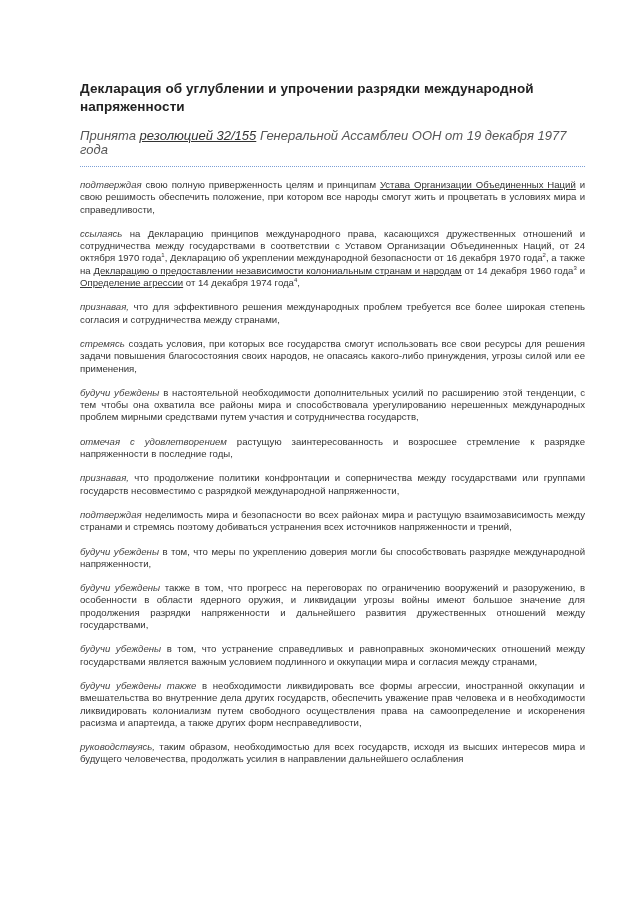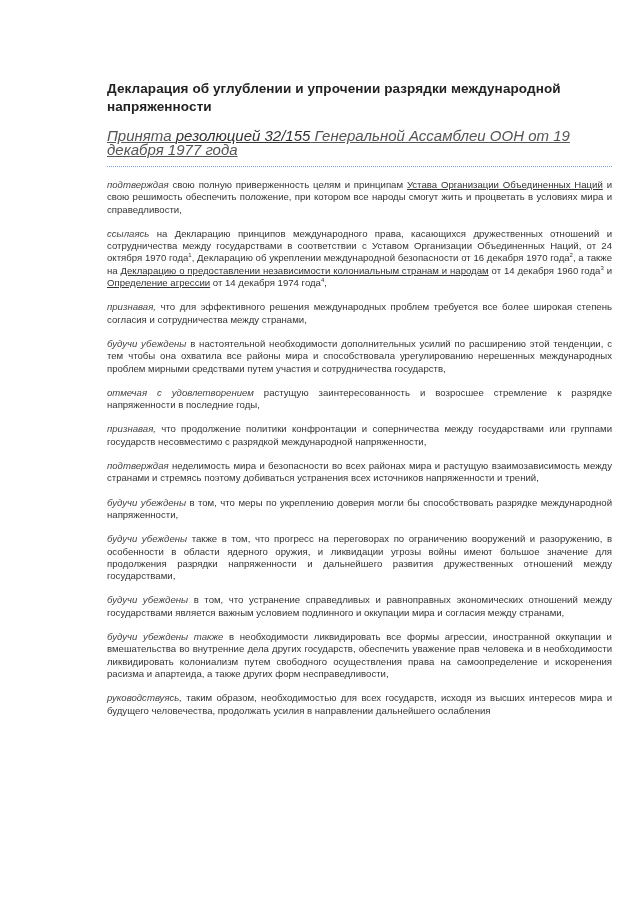--- a/index.html
+++ b/index.html
@@ -1,20 +1,20 @@
 <!DOCTYPE html>
 <html><head>
 <meta charset="utf-8">
 <style>
   html, body { margin: 0; padding: 0; background: #ffffff; }
   body { width: 640px; height: 905px; overflow: hidden; position: relative;
          font-family: "Liberation Sans", "DejaVu Sans", sans-serif; color: #333333; }
-  .page { position: absolute; left: 107px; top: 80px; width: 505px; }
+  .page { position: absolute; left: 80px; top: 80px; width: 505px; }
   .title { font-weight: bold; font-size: 13.5px; line-height: 18px; color: #222222; margin: 0; letter-spacing: 0.1px; }
-  .subtitle { font-style: italic; font-size: 15px; line-height: 14px; color: #555555; margin-top: 13px; text-decoration: underline; }
+  .subtitle { font-style: italic; font-size: 13px; line-height: 14px; color: #555555; margin-top: 13px; }
   .subtitle a, .para a { color: #333333; text-decoration: underline; }
   .rule { margin-top: 9px; height: 0; border-top: 1px dotted #7b9fd6; }
   .para { font-size: 9.6px; line-height: 12.3px; text-align: justify; margin-top: 12px; color: #333333; }
   .para.first { margin-top: 24px; }
   .para em { font-style: italic; color: #444444; }
   sup { font-size: 6px; line-height: 0; }
 </style>
 </head>
 <body>
 
@@ -24,20 +24,21 @@
     <span>Принята </span><a>резолюцией 32/155</a><span> Генеральной Ассамблеи ООН от 19 декабря 1977 года</span>
   </div>
   <div class="rule"></div>
 
 
   <div class="para"><em>подтверждая</em><span> свою полную приверженность целям и принципам </span><a>Устава Организации Объединенных Наций</a><span> и свою решимость обеспечить положение, при котором все народы смогут жить и процветать в условиях мира и справедливости,</span></div>
 
   <div class="para"><em>ссылаясь</em><span> на Декларацию принципов международного права, касающихся дружественных отношений и сотрудничества между государствами в соответствии с Уставом Организации Объединенных Наций, от 24 октября 1970 года</span><sup>1</sup><span>, Декларацию об укреплении международной безопасности от 16 декабря 1970 года</span><sup>2</sup><span>, а также на </span><a>Декларацию о предоставлении независимости колониальным странам и народам</a><span> от 14 декабря 1960 года</span><sup>3</sup><span> и </span><a>Определение агрессии</a><span> от 14 декабря 1974 года</span><sup>4</sup><span>,</span></div>
 
   <div class="para"><em>признавая,</em><span> что для эффективного решения международных проблем требуется все более широкая степень согласия и сотрудничества между странами,</span></div>
+  <div class="para"><em>стремясь</em><span> создать условия, при которых все государства смогут использовать все свои ресурсы для решения задачи повышения благосостояния своих народов, не опасаясь какого-либо принуждения, угрозы силой или ее применения,</span></div>
   <div class="para"><em>будучи убеждены</em><span> в настоятельной необходимости дополнительных усилий по расширению этой тенденции, с тем чтобы она охватила все районы мира и способствовала урегулированию нерешенных международных проблем мирными средствами путем участия и сотрудничества государств,</span></div>
   <div class="para"><em>отмечая с удовлетворением</em><span> растущую заинтересованность и возросшее стремление к разрядке напряженности в последние годы,</span></div>
   <div class="para"><em>признавая,</em><span> что продолжение политики конфронтации и соперничества между государствами или группами государств несовместимо с разрядкой международной напряженности,</span></div>
   <div class="para"><em>подтверждая</em><span> неделимость мира и безопасности во всех районах мира и растущую взаимозависимость между странами и стремясь поэтому добиваться устранения всех источников напряженности и трений,</span></div>
   <div class="para"><em>будучи убеждены</em><span> в том, что меры по укреплению доверия могли бы способствовать разрядке международной напряженности,</span></div>
   <div class="para"><em>будучи убеждены</em><span> также в том, что прогресс на переговорах по ограничению вооружений и разоружению, в особенности в области ядерного оружия, и ликвидации угрозы войны имеют большое значение для продолжения разрядки напряженности и дальнейшего развития дружественных отношений между государствами,</span></div>
   <div class="para"><em>будучи убеждены</em><span> в том, что устранение справедливых и равноправных экономических отношений между государствами является важным условием подлинного и оккупации мира и согласия между странами,</span></div>
   <div class="para"><em>будучи убеждены также</em><span> в необходимости ликвидировать все формы агрессии, иностранной оккупации и вмешательства во внутренние дела других государств, обеспечить уважение прав человека и в необходимости ликвидировать колониализм путем свободного осуществления права на самоопределение и искоренения расизма и апартеида, а также других форм несправедливости,</span></div>
   <div class="para"><em>руководствуясь,</em><span> таким образом, необходимостью для всех государств, исходя из высших интересов мира и будущего человечества, продолжать усилия в направлении дальнейшего ослабления</span></div>
 </div>

